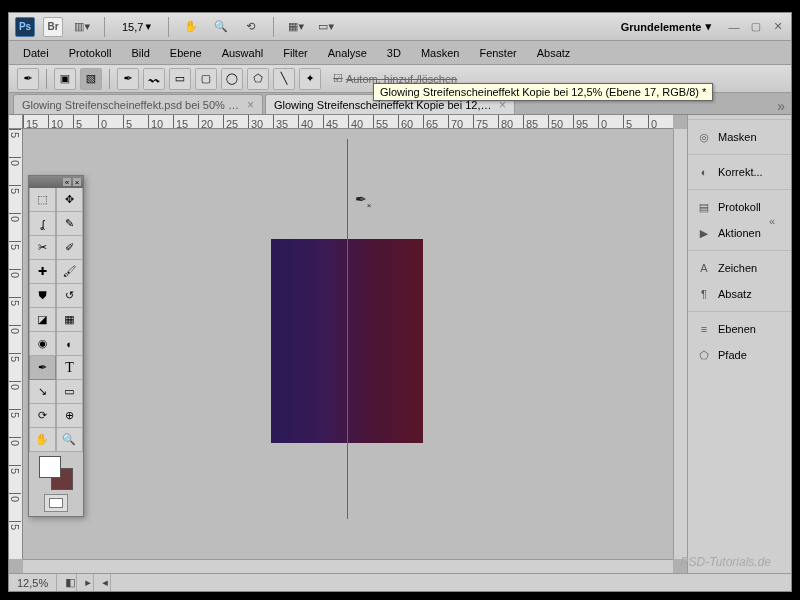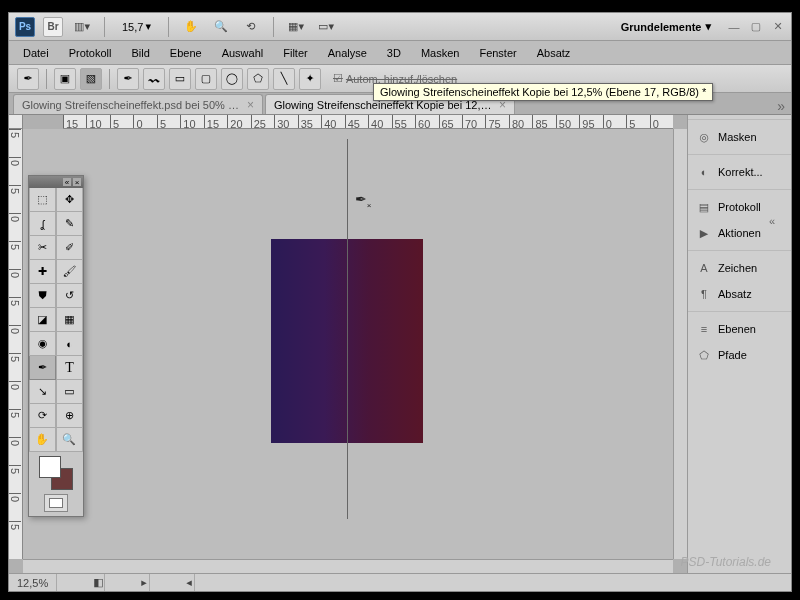--- a/index.html
+++ b/index.html
@@ -35,21 +35,21 @@
 .doctab.active { background: #d8d8d8; color: #000; }
 .closex { color: #888; font-size: 12px; }
 .tabexpand { margin-left: auto; margin-right: 6px; color: #666; font-size: 14px; }
 
 
 .body-area { flex: 1; display: flex; position: relative; background: #b0b0b0; }
 
 .canvas-wrap { flex: 1; position: relative; background: #b0b0b0; overflow: hidden; }
 
 
-.ruler-h { position: absolute; top: 0; left: 14px; right: 14px; height: 14px; background: #e8e8e8; border-bottom: 1px solid #888; display: flex; overflow: hidden; font-size: 8px; color: #555; margin-left: 40px; }
+.ruler-h { position: absolute; top: 0; left: 14px; right: 14px; height: 14px; background: #e8e8e8; border-bottom: 1px solid #888; display: flex; overflow: hidden; font-size: 8px; color: #555; }
 .ruler-h .tick { border-left: 1px solid #666; padding-left: 2px; width: 28px; height: 14px; line-height: 18px; }
 .ruler-v { position: absolute; top: 14px; left: 0; bottom: 14px; width: 14px; background: #e8e8e8; border-right: 1px solid #888; overflow: hidden; font-size: 8px; color: #555; }
 .ruler-v .tick { border-top: 1px solid #666; height: 28px; writing-mode: vertical-rl; padding-top: 2px; }
 .ruler-corner { position: absolute; top: 0; left: 0; width: 14px; height: 14px; background: #e8e8e8; border-right: 1px solid #888; border-bottom: 1px solid #888; }
 
 .canvas-area { position: absolute; top: 14px; left: 14px; right: 14px; bottom: 14px; background: #bdbdbd; overflow: hidden; }
 .artwork { position: absolute; top: 110px; left: 248px; width: 152px; height: 204px; background: linear-gradient(90deg, #2a1a55 0%, #3a1a55 35%, #4a1538 65%, #581528 100%); }
 .guideline { position: absolute; top: 10px; left: 324px; width: 1px; height: 380px; background: #666; }
 .cursor-pen { position: absolute; top: 62px; left: 332px; font-size: 14px; color: #222; }
 
@@ -72,21 +72,21 @@
 .tcell.sel { background: #b8b8b8; border-color: #888; }
 .tcell svg, .tcell span { pointer-events: none; }
 .swatch-area { padding: 4px; display: flex; flex-direction: column; align-items: center; gap: 4px; }
 .swatches { position: relative; width: 34px; height: 34px; }
 .swatch-fg { position: absolute; top: 0; left: 0; width: 22px; height: 22px; background: #fff; border: 1px solid #555; }
 .swatch-bg { position: absolute; bottom: 0; right: 0; width: 22px; height: 22px; background: #6a3a3a; border: 1px solid #555; }
 .qmask { width: 24px; height: 18px; border: 1px solid #888; background: #ddd; display: flex; align-items: center; justify-content: center; }
 .qmask .inner { width: 14px; height: 10px; border: 1px solid #777; background: #fff; }
 
 
-.statusbar { height: 18px; background: #d0d0d0; border-top: 1px solid #999; display: flex; align-items: center; font-size: 10px; color: #444; gap: 28px; }
+.statusbar { height: 18px; background: #d0d0d0; border-top: 1px solid #999; display: flex; align-items: center; font-size: 10px; color: #444; }
 .statusbar .cell { padding: 0 8px; border-right: 1px solid #aaa; height: 100%; display: flex; align-items: center; }
 
 .watermark { position: absolute; bottom: 22px; right: 20px; color: #aaa; font-style: italic; font-size: 12px; z-index: 5; }
 </style>
 </head>
 <body>
 
 <div class="app-frame">
 
   <div class="topbar">

